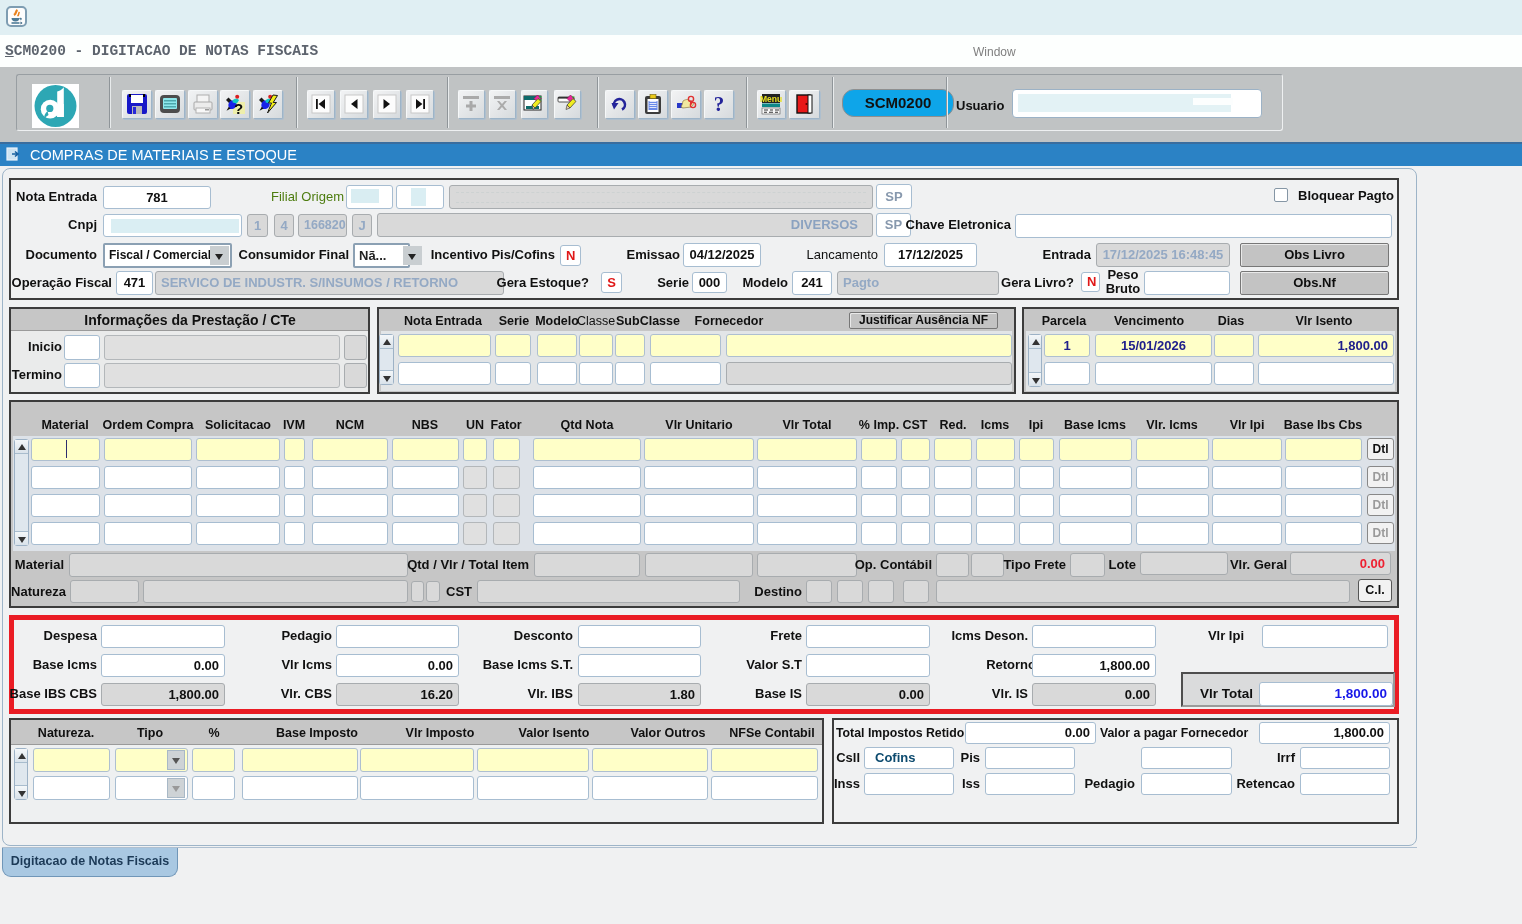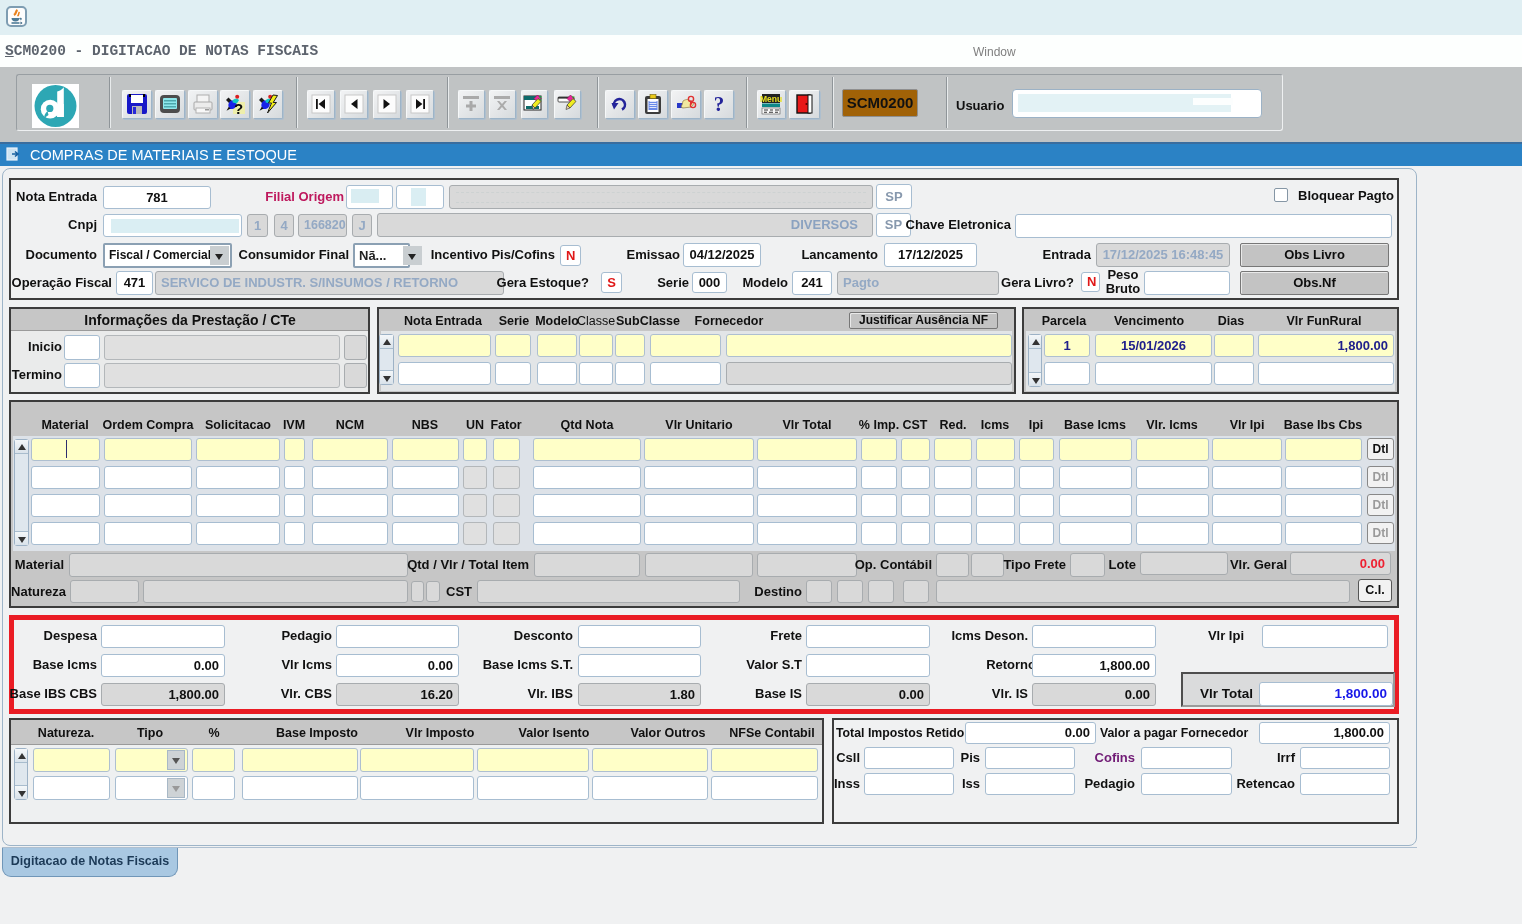--- a/index.html
+++ b/index.html
@@ -184,39 +184,39 @@
   </div>
 <div style="position:absolute;left:789px;top:90px;width:31px;height:29px;background:linear-gradient(135deg,#f2f3f4,#d6dadd);border:1px solid;border-color:#f6f8f9 #9db4c8 #9db4c8 #f6f8f9;border-radius:2px;box-sizing:border-box;box-shadow:1px 1px 0 #aebfce">
     <div style="position:absolute;left:3px;top:2px;width:22px;height:22px"><svg width="22" height="22" viewBox="0 0 22 22">
         <rect x="4" y="2" width="13" height="18" fill="#e81818" stroke="#111" stroke-width="1.4"></rect>
         <rect x="15" y="2" width="4" height="18" fill="#fff" stroke="#111" stroke-width="1"></rect>
         <circle cx="13.5" cy="11" r="1.1" fill="#500"></circle>
       </svg></div>
   </div>
 <div style="position:absolute;left:832px;top:77px;width:1px;height:51px;background:#8f9599"></div>
 <div style="position:absolute;left:833px;top:77px;width:1px;height:51px;background:#e8ebec"></div>
-<div style="position:absolute;left:842px;top:89px;width:76px;height:28px;background:#a16207;border:1px solid #8f8f8f;border-radius:2px;text-align:center;line-height:26px;font-weight:bold;font-size:15px;color:#111">SCM0200</div>
+<div style="position:absolute;left:842px;top:89px;width:112px;height:28px;background:#0ea5e9;border:1px solid #8f8f8f;border-radius:12px;text-align:center;line-height:26px;font-weight:bold;font-size:15px;color:#111">SCM0200</div>
 <div style="position:absolute;left:946px;top:77px;width:1px;height:51px;background:#8f9599"></div>
 <div style="position:absolute;left:947px;top:77px;width:1px;height:51px;background:#e8ebec"></div>
 <div style="position:absolute;left:956px;top:97px;height:18px;line-height:18px;font-weight:bold;font-size:13px;color:#101010;white-space:nowrap">Usuario</div>
 <div style="position:absolute;left:1012px;top:89px;width:250px;height:29px;background:#fff;border:1px solid #9cb2c6;border-radius:4px">
     <div style="position:absolute;left:5px;top:4px;right:30px;bottom:5px;background:#e3f2f5"></div>
     <div style="position:absolute;right:28px;top:8px;width:40px;height:7px;background:#fcfefe"></div>
   </div>
 <div style="position:absolute;left:0px;top:142px;width:1522px;height:24px;background:#2b82c5;border-top:2px solid #3a6d9e"></div>
 <div style="position:absolute;left:6px;top:147px;width:15px;height:15px;"><svg width="15" height="15" viewBox="0 0 15 15">
       <rect x="1" y="1" width="10" height="12" fill="#cfe4f2" stroke="#eaf2fa" stroke-width="1.2"></rect>
       <path d="M6 7 h6 M9 4.5 L12 7 L9 9.5" stroke="#1860a0" stroke-width="1.6" fill="none"></path>
     </svg></div>
 <div style="position:absolute;left:30px;top:147px;font-size:14.5px;color:#fff">COMPRAS DE MATERIAIS E ESTOQUE</div>
 <div style="position:absolute;left:2px;top:168px;width:1415px;height:678px;background:#f0f1f2;border:1px solid #9db4c8;border-radius:8px"></div>
 <div style="position:absolute;left:9px;top:178px;width:1390px;height:122px;background:#f0f1f2;border:2px solid #3c3c3c"></div>
 <div style="position:absolute;left:-163px;top:188px;width:260px;height:18px;line-height:18px;text-align:right;font-weight:bold;font-size:13px;color:#101010;white-space:nowrap">Nota Entrada</div>
 <div style="position:absolute;left:103px;top:186px;width:108px;height:23px;background:#fff;border:1px solid #a7bdd1;border-radius:3px;box-sizing:border-box;font-weight:bold;font-size:13px;color:#101010;line-height:21px;text-align:center;padding:0 5px;overflow:hidden;white-space:nowrap">781</div>
-<div style="position:absolute;left:84px;top:188px;width:260px;height:18px;line-height:18px;text-align:right;font-weight:bold;font-size:13px;color:#be185d;white-space:nowrap">Filial Origem</div>
+<div style="position:absolute;left:84px;top:188px;width:260px;height:18px;line-height:18px;text-align:right;font-weight:normal;font-size:13px;color:#4d7c0f;white-space:nowrap">Filial Origem</div>
 <div style="position:absolute;left:346px;top:185px;width:47px;height:24px;background:#fff;border:1px solid #a7bdd1;border-radius:3px">
     <div style="position:absolute;left:4px;top:3px;width:28px;height:14px;background:#d9edf2"></div>
   </div>
 <div style="position:absolute;left:396px;top:185px;width:48px;height:24px;background:#fff;border:1px solid #a7bdd1;border-radius:3px">
     <div style="position:absolute;left:14px;top:2px;width:15px;height:18px;background:#daeef3"></div>
   </div>
 <div style="position:absolute;left:449px;top:185px;width:424px;height:24px;background:#d9d9d9;border:1px solid #a8acaf;border-radius:3px;box-sizing:border-box;overflow:hidden">
     <div style="position:absolute;left:6px;right:6px;top:6px;border-top:1.5px dashed #cdd2d2"></div>
     <div style="position:absolute;left:6px;right:6px;top:16px;border-top:1.5px dashed #cdd2d2"></div>
   </div>
@@ -240,21 +240,21 @@
       <div style="position:absolute;left:5px;top:8px;width:0;height:0;border-left:4.5px solid transparent;border-right:4.5px solid transparent;border-top:6px solid #222"></div>
     </div></div>
 <div style="position:absolute;left:89px;top:246px;width:260px;height:18px;line-height:18px;text-align:right;font-weight:bold;font-size:13px;color:#101010;white-space:nowrap">Consumidor Final</div>
 <div style="position:absolute;left:353px;top:243px;width:57px;height:25px;background:#fff;border:2px solid #8ba0b3;border-radius:2px;font-weight:bold;font-size:13px;color:#222;line-height:21px;padding-left:4px">Nã...<div style="position:absolute;right:-14px;top:1px;width:19px;height:19px;background:#c9ced1">
       <div style="position:absolute;left:5px;top:8px;width:0;height:0;border-left:4.5px solid transparent;border-right:4.5px solid transparent;border-top:6px solid #222"></div>
     </div></div>
 <div style="position:absolute;left:295px;top:246px;width:260px;height:18px;line-height:18px;text-align:right;font-weight:bold;font-size:13px;color:#101010;white-space:nowrap">Incentivo Pis/Cofins</div>
 <div style="position:absolute;left:560px;top:245px;width:21px;height:21px;background:#fff;border:1px solid #a7bdd1;border-radius:3px;box-sizing:border-box;font-weight:bold;font-size:13px;color:#e01818;line-height:19px;text-align:center;padding:0 5px;overflow:hidden;white-space:nowrap">N</div>
 <div style="position:absolute;left:420px;top:246px;width:260px;height:18px;line-height:18px;text-align:right;font-weight:bold;font-size:13px;color:#101010;white-space:nowrap">Emissao</div>
 <div style="position:absolute;left:683px;top:243px;width:78px;height:24px;background:#fff;border:1px solid #a7bdd1;border-radius:3px;box-sizing:border-box;font-weight:bold;font-size:13px;color:#101010;line-height:22px;text-align:center;padding:0 5px;overflow:hidden;white-space:nowrap">04/12/2025</div>
-<div style="position:absolute;left:618px;top:246px;width:260px;height:18px;line-height:18px;text-align:right;font-weight:bold;font-size:13px;color:#101010;white-space:nowrap">Lancamento</div>
+<div style="position:absolute;left:618px;top:246px;width:260px;height:18px;line-height:18px;text-align:right;font-weight:normal;font-size:13px;color:#101010;white-space:nowrap">Lancamento</div>
 <div style="position:absolute;left:884px;top:243px;width:93px;height:24px;background:#fff;border:1px solid #a7bdd1;border-radius:3px;box-sizing:border-box;font-weight:bold;font-size:13px;color:#101010;line-height:22px;text-align:center;padding:0 5px;overflow:hidden;white-space:nowrap">17/12/2025</div>
 <div style="position:absolute;left:831px;top:246px;width:260px;height:18px;line-height:18px;text-align:right;font-weight:bold;font-size:13px;color:#101010;white-space:nowrap">Entrada</div>
 <div style="position:absolute;left:1096px;top:243px;width:134px;height:24px;background:#d9d9d9;border:1px solid #a8acaf;border-radius:3px;box-sizing:border-box;font-weight:bold;font-size:13px;color:#94a9c4;line-height:22px;text-align:center;padding:0 5px;overflow:hidden;white-space:nowrap">17/12/2025 16:48:45</div>
 <div style="position:absolute;left:1240px;top:243px;width:149px;height:24px;background:#c3c3c3;border:1px solid #777;border-radius:2px;box-sizing:border-box;text-align:center;font-weight:bold;font-size:13px;color:#0d0d0d;line-height:22px;box-shadow:inset 1px 1px 0 #e9e9e9">Obs Livro</div>
 <div style="position:absolute;left:-148px;top:274px;width:260px;height:18px;line-height:18px;text-align:right;font-weight:bold;font-size:13px;color:#101010;white-space:nowrap">Operação Fiscal</div>
 <div style="position:absolute;left:116px;top:271px;width:37px;height:24px;background:#fff;border:1px solid #a7bdd1;border-radius:3px;box-sizing:border-box;font-weight:bold;font-size:13px;color:#101010;line-height:22px;text-align:center;padding:0 5px;overflow:hidden;white-space:nowrap">471</div>
 <div style="position:absolute;left:155px;top:271px;width:349px;height:24px;background:#d9d9d9;border:1px solid #a8acaf;border-radius:3px;box-sizing:border-box;font-weight:bold;font-size:13px;color:#94a9c4;line-height:22px;text-align:left;padding:0 5px;overflow:hidden;white-space:nowrap">SERVICO DE INDUSTR. S/INSUMOS / RETORNO</div>
 <div style="position:absolute;left:329px;top:274px;width:260px;height:18px;line-height:18px;text-align:right;font-weight:bold;font-size:13px;color:#101010;white-space:nowrap">Gera Estoque?</div>
 <div style="position:absolute;left:601px;top:272px;width:21px;height:21px;background:#fff;border:1px solid #a7bdd1;border-radius:3px;box-sizing:border-box;font-weight:bold;font-size:13px;color:#e01818;line-height:19px;text-align:center;padding:0 5px;overflow:hidden;white-space:nowrap">S</div>
 <div style="position:absolute;left:429px;top:274px;width:260px;height:18px;line-height:18px;text-align:right;font-weight:bold;font-size:13px;color:#101010;white-space:nowrap">Serie</div>
@@ -307,21 +307,21 @@
 <div style="position:absolute;left:537px;top:362px;width:40px;height:23px;background:#fff;border:1px solid #a7bdd1;border-radius:3px;box-sizing:border-box;font-weight:bold;font-size:13px;color:#101010;line-height:21px;text-align:left;padding:0 5px;overflow:hidden;white-space:nowrap"></div>
 <div style="position:absolute;left:579px;top:362px;width:34px;height:23px;background:#fff;border:1px solid #a7bdd1;border-radius:3px;box-sizing:border-box;font-weight:bold;font-size:13px;color:#101010;line-height:21px;text-align:left;padding:0 5px;overflow:hidden;white-space:nowrap"></div>
 <div style="position:absolute;left:615px;top:362px;width:30px;height:23px;background:#fff;border:1px solid #a7bdd1;border-radius:3px;box-sizing:border-box;font-weight:bold;font-size:13px;color:#101010;line-height:21px;text-align:left;padding:0 5px;overflow:hidden;white-space:nowrap"></div>
 <div style="position:absolute;left:650px;top:362px;width:71px;height:23px;background:#fff;border:1px solid #a7bdd1;border-radius:3px;box-sizing:border-box;font-weight:bold;font-size:13px;color:#101010;line-height:21px;text-align:left;padding:0 5px;overflow:hidden;white-space:nowrap"></div>
 <div style="position:absolute;left:726px;top:362px;width:286px;height:23px;background:#d9d9d9;border:1px solid #a8acaf;border-radius:3px;box-sizing:border-box;font-weight:bold;font-size:13px;color:#101010;line-height:21px;text-align:left;padding:0 5px;overflow:hidden;white-space:nowrap"></div>
 <div style="position:absolute;left:1022px;top:307px;width:377px;height:87px;background:#c6c6c6;border:2px solid #3c3c3c"></div>
 <div style="position:absolute;left:1026px;top:331px;width:369px;height:60px;background:#e2e5e7"></div>
 <div style="position:absolute;left:914px;top:312px;width:300px;height:18px;line-height:18px;text-align:center;font-weight:bold;font-size:12.5px;color:#101010;white-space:nowrap">Parcela</div>
 <div style="position:absolute;left:999px;top:312px;width:300px;height:18px;line-height:18px;text-align:center;font-weight:bold;font-size:12.5px;color:#101010;white-space:nowrap">Vencimento</div>
 <div style="position:absolute;left:1081px;top:312px;width:300px;height:18px;line-height:18px;text-align:center;font-weight:bold;font-size:12.5px;color:#101010;white-space:nowrap">Dias</div>
-<div style="position:absolute;left:1174px;top:312px;width:300px;height:18px;line-height:18px;text-align:center;font-weight:bold;font-size:12.5px;color:#101010;white-space:nowrap">Vlr FunRural</div>
+<div style="position:absolute;left:1174px;top:312px;width:300px;height:18px;line-height:18px;text-align:center;font-weight:bold;font-size:12.5px;color:#101010;white-space:nowrap">Vlr Isento</div>
 <div style="position:absolute;left:1028px;top:334px;width:14px;height:53px;background:#dfe7ee;border:1px solid #9db2c6;border-radius:3px;box-sizing:border-box">
     <div style="position:absolute;left:0px;top:0px;width:12px;height:14px;background:linear-gradient(#f4f7f9,#d9e2ea);border-bottom:1px solid #a8bccd">
       <div style="position:absolute;left:3px;top:4px;width:0;height:0;border-left:4px solid transparent;border-right:4px solid transparent;border-bottom:6px solid #333"></div>
     </div>
     <div style="position:absolute;left:0px;bottom:0px;width:12px;height:14px;background:linear-gradient(#f4f7f9,#d9e2ea);border-top:1px solid #a8bccd">
       <div style="position:absolute;left:3px;top:5px;width:0;height:0;border-left:4px solid transparent;border-right:4px solid transparent;border-top:6px solid #333"></div>
     </div>
   </div>
 <div style="position:absolute;left:1044px;top:334px;width:46px;height:23px;background:#ffffc8;border:1px solid #aebfd0;border-radius:3px;box-sizing:border-box;font-weight:bold;font-size:13px;color:#20208c;line-height:21px;text-align:center;padding:0 5px;overflow:hidden;white-space:nowrap">1</div>
 <div style="position:absolute;left:1095px;top:334px;width:117px;height:23px;background:#ffffc8;border:1px solid #aebfd0;border-radius:3px;box-sizing:border-box;font-weight:bold;font-size:13px;color:#20208c;line-height:21px;text-align:center;padding:0 5px;overflow:hidden;white-space:nowrap">15/01/2026</div>
@@ -553,21 +553,21 @@
   </div>
 <div style="position:absolute;left:832px;top:718px;width:567px;height:106px;background:#f0f1f2;border:2px solid #3c3c3c"></div>
 <div style="position:absolute;left:836px;top:724px;height:18px;line-height:18px;font-weight:bold;font-size:12.3px;color:#101010;white-space:nowrap">Total Impostos Retido</div>
 <div style="position:absolute;left:965px;top:722px;width:131px;height:22px;background:#fff;border:1px solid #a7bdd1;border-radius:3px;box-sizing:border-box;font-weight:bold;font-size:13px;color:#101010;line-height:20px;text-align:right;padding:0 5px;overflow:hidden;white-space:nowrap">0.00</div>
 <div style="position:absolute;left:1100px;top:724px;height:18px;line-height:18px;font-weight:bold;font-size:12.3px;color:#101010;white-space:nowrap">Valor a pagar Fornecedor</div>
 <div style="position:absolute;left:1259px;top:722px;width:131px;height:22px;background:#fff;border:1px solid #a7bdd1;border-radius:3px;box-sizing:border-box;font-weight:bold;font-size:13px;color:#101010;line-height:20px;text-align:right;padding:0 5px;overflow:hidden;white-space:nowrap">1,800.00</div>
 <div style="position:absolute;left:600px;top:749px;width:260px;height:18px;line-height:18px;text-align:right;font-weight:bold;font-size:13px;color:#101010;white-space:nowrap">Csll</div>
 <div style="position:absolute;left:864px;top:747px;width:90px;height:22px;background:#fff;border:1px solid #a7bdd1;border-radius:3px;box-sizing:border-box;font-weight:bold;font-size:13px;color:#101010;line-height:20px;text-align:right;padding:0 5px;overflow:hidden;white-space:nowrap"></div>
 <div style="position:absolute;left:720px;top:749px;width:260px;height:18px;line-height:18px;text-align:right;font-weight:bold;font-size:13px;color:#101010;white-space:nowrap">Pis</div>
 <div style="position:absolute;left:985px;top:747px;width:90px;height:22px;background:#fff;border:1px solid #a7bdd1;border-radius:3px;box-sizing:border-box;font-weight:bold;font-size:13px;color:#101010;line-height:20px;text-align:right;padding:0 5px;overflow:hidden;white-space:nowrap"></div>
-<div style="position:absolute;left:875px;top:749px;width:260px;height:18px;line-height:18px;text-align:right;font-weight:bold;font-size:13px;color:#701a75;white-space:nowrap">Cofins</div>
+<div style="position:absolute;left:875px;top:749px;width:260px;height:18px;line-height:18px;text-align:left;font-weight:bold;font-size:13px;color:#0c4a6e;white-space:nowrap">Cofins</div>
 <div style="position:absolute;left:1141px;top:747px;width:91px;height:22px;background:#fff;border:1px solid #a7bdd1;border-radius:3px;box-sizing:border-box;font-weight:bold;font-size:13px;color:#101010;line-height:20px;text-align:right;padding:0 5px;overflow:hidden;white-space:nowrap"></div>
 <div style="position:absolute;left:1035px;top:749px;width:260px;height:18px;line-height:18px;text-align:right;font-weight:bold;font-size:13px;color:#101010;white-space:nowrap">Irrf</div>
 <div style="position:absolute;left:1300px;top:747px;width:90px;height:22px;background:#fff;border:1px solid #a7bdd1;border-radius:3px;box-sizing:border-box;font-weight:bold;font-size:13px;color:#101010;line-height:20px;text-align:right;padding:0 5px;overflow:hidden;white-space:nowrap"></div>
 <div style="position:absolute;left:600px;top:775px;width:260px;height:18px;line-height:18px;text-align:right;font-weight:bold;font-size:13px;color:#101010;white-space:nowrap">Inss</div>
 <div style="position:absolute;left:864px;top:773px;width:90px;height:22px;background:#fff;border:1px solid #a7bdd1;border-radius:3px;box-sizing:border-box;font-weight:bold;font-size:13px;color:#101010;line-height:20px;text-align:right;padding:0 5px;overflow:hidden;white-space:nowrap"></div>
 <div style="position:absolute;left:720px;top:775px;width:260px;height:18px;line-height:18px;text-align:right;font-weight:bold;font-size:13px;color:#101010;white-space:nowrap">Iss</div>
 <div style="position:absolute;left:985px;top:773px;width:90px;height:22px;background:#fff;border:1px solid #a7bdd1;border-radius:3px;box-sizing:border-box;font-weight:bold;font-size:13px;color:#101010;line-height:20px;text-align:right;padding:0 5px;overflow:hidden;white-space:nowrap"></div>
 <div style="position:absolute;left:875px;top:775px;width:260px;height:18px;line-height:18px;text-align:right;font-weight:bold;font-size:13px;color:#101010;white-space:nowrap">Pedagio</div>
 <div style="position:absolute;left:1141px;top:773px;width:91px;height:22px;background:#fff;border:1px solid #a7bdd1;border-radius:3px;box-sizing:border-box;font-weight:bold;font-size:13px;color:#101010;line-height:20px;text-align:right;padding:0 5px;overflow:hidden;white-space:nowrap"></div>
 <div style="position:absolute;left:1035px;top:775px;width:260px;height:18px;line-height:18px;text-align:right;font-weight:bold;font-size:13px;color:#101010;white-space:nowrap">Retencao</div>

